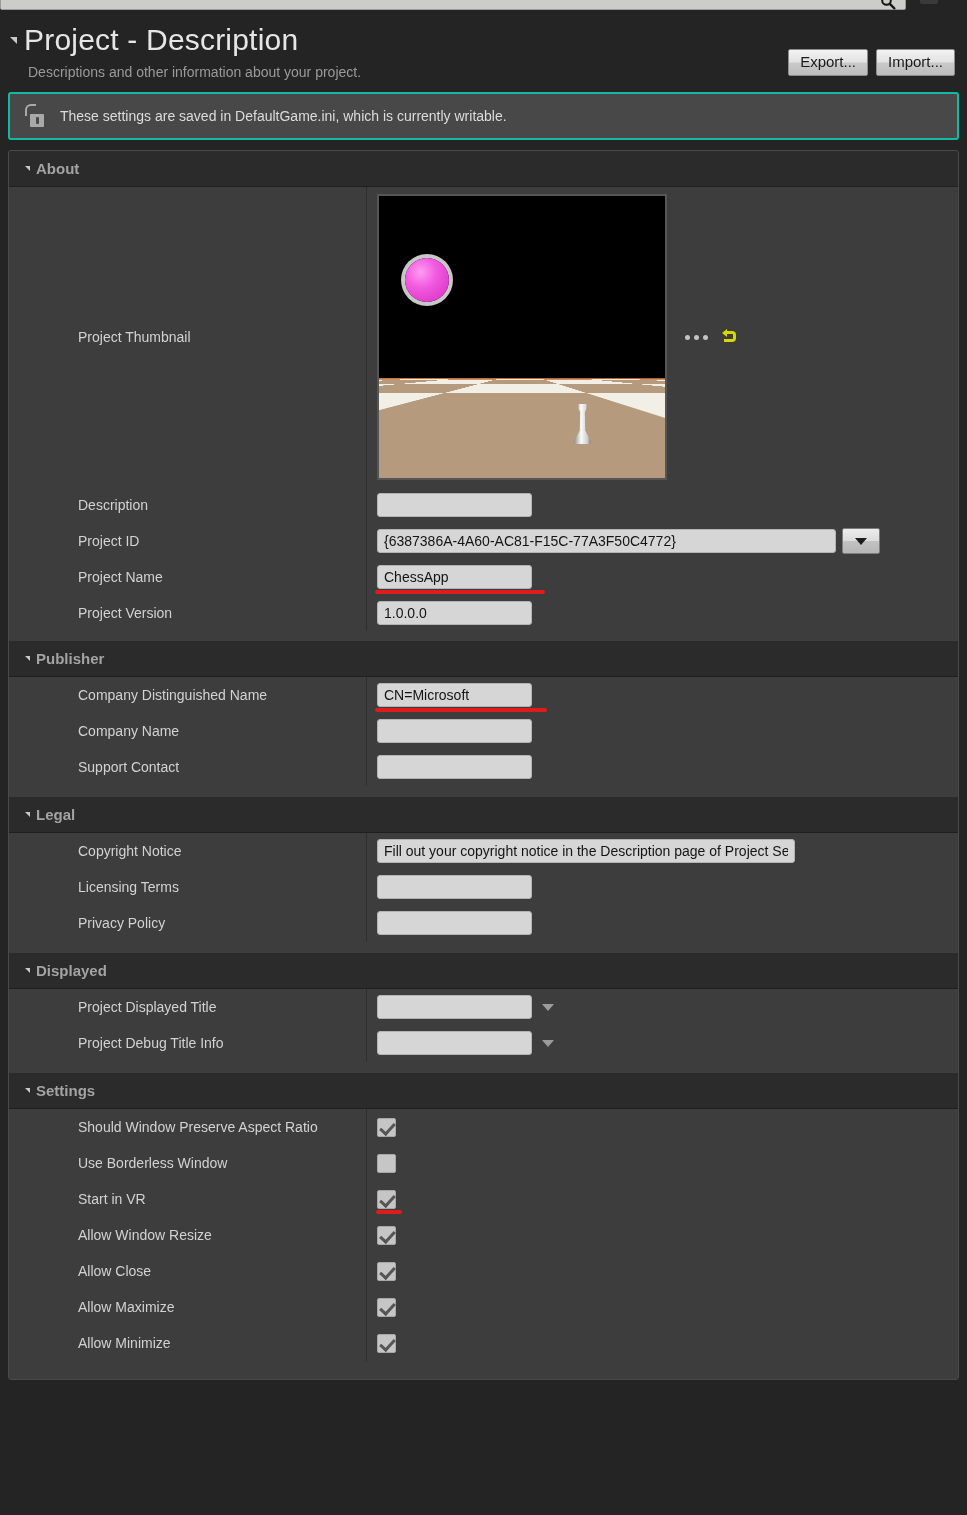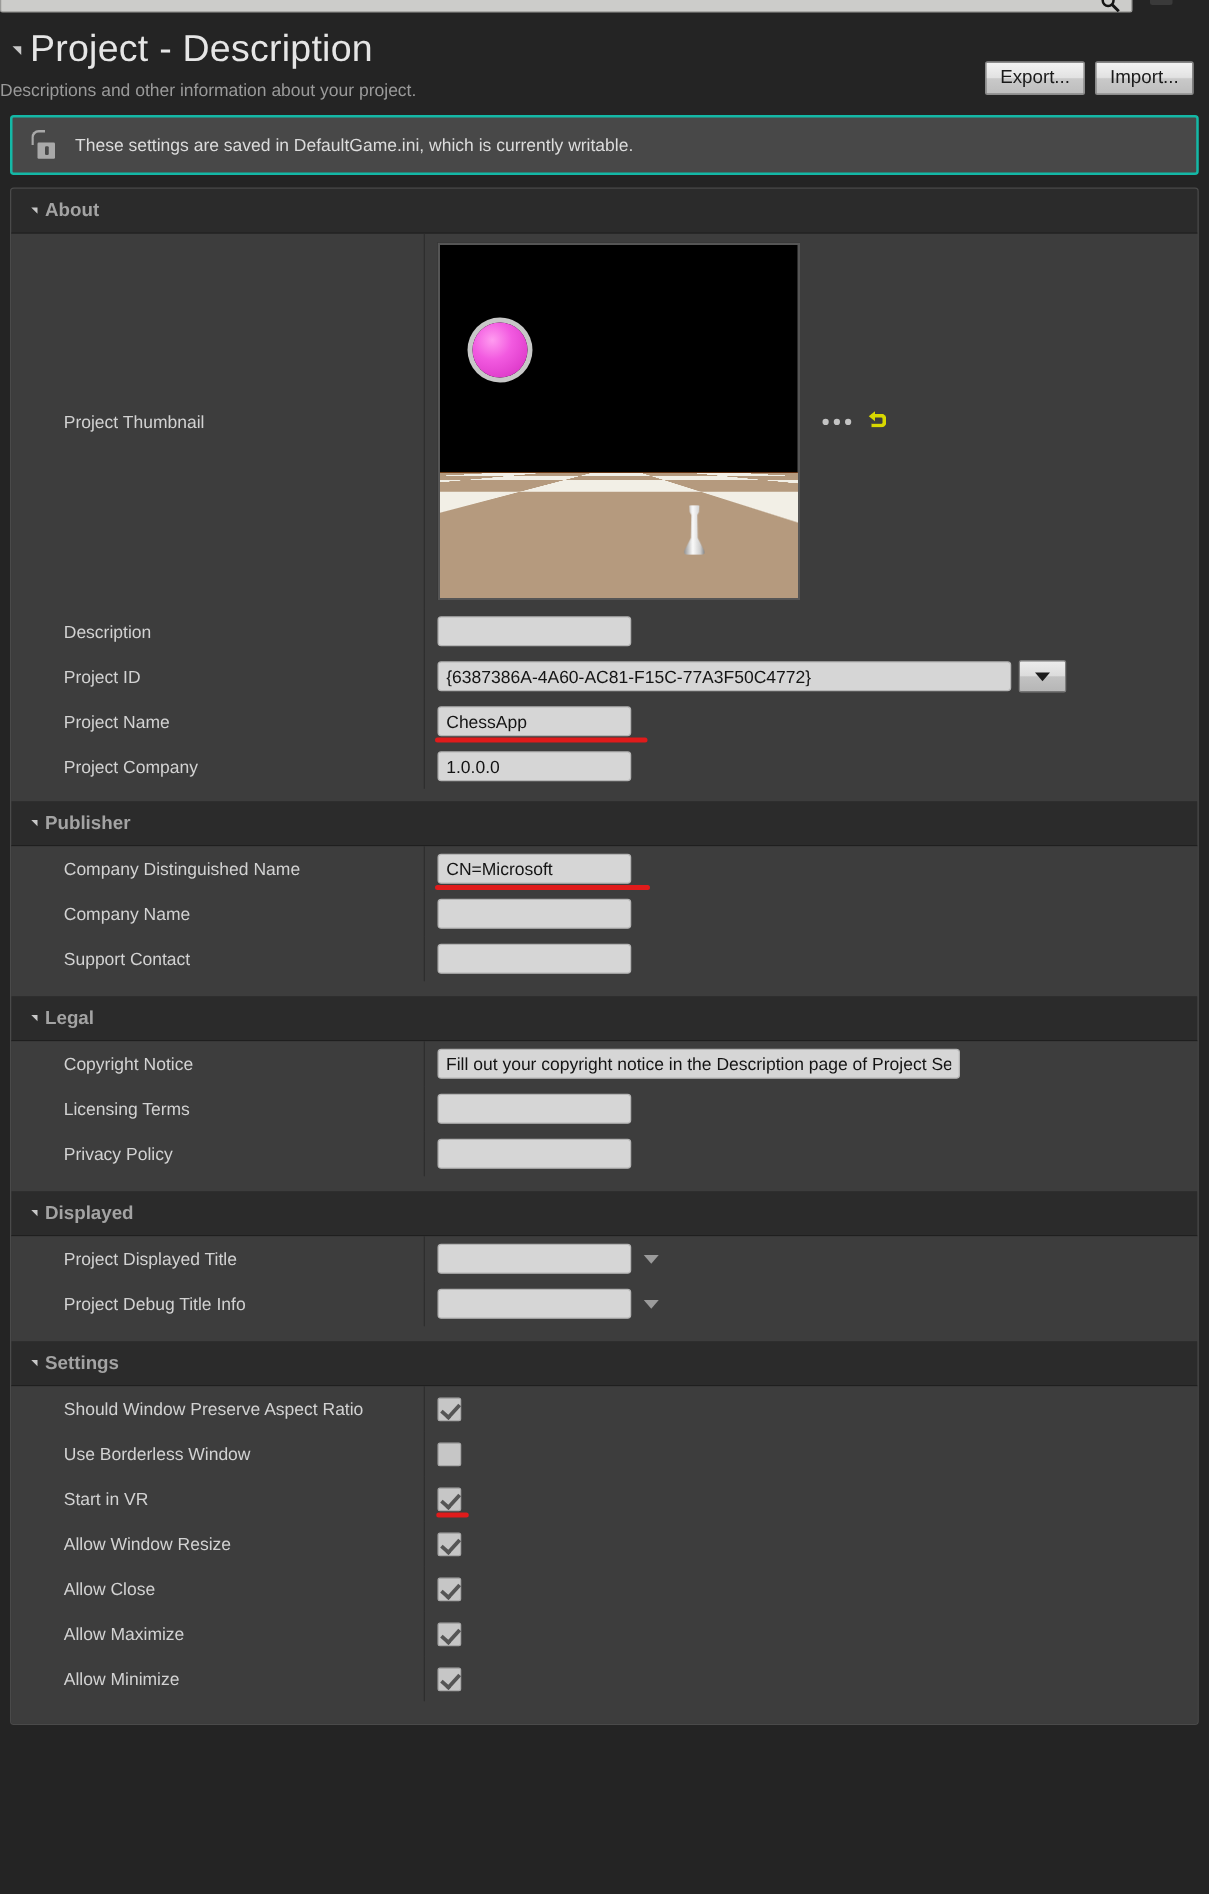--- a/index.html
+++ b/index.html
@@ -63,20 +63,21 @@
   .pagetitle {
     font-size: 30px;
     color: #e6e6e6;
     font-weight: normal;
     letter-spacing: .2px;
     line-height: 36px;
   }
   .pagesub {
     font-size: 14px;
     color: #9a9a9a;
+    padding-left: 28px;
     margin-top: 6px;
   }
   .headbtns {
     position: absolute;
     right: 12px; bottom: 16px;
     display: flex; gap: 8px;
   }
   .btn {
     background: linear-gradient(to bottom, #f3f3f3 0%, #e2e2e2 48%, #c9c9c9 52%, #bdbdbd 100%);
     border: 1px solid #8c8c8c;
@@ -153,21 +154,21 @@
     position: relative;
   }
   .lbl {
     width: 331px;
     flex: none;
     font-size: 14px;
     color: #d2d2d2;
     padding-left: 42px;
     border-right: 1px solid #2e2e2e;
     align-self: stretch;
-    display: flex; align-items: center;
+    display: flex; align-items: center; margin-left: 27px;
   }
   .val {
     flex: 1;
     padding-left: 10px;
     display: flex;
     align-items: center;
     position: relative;
     align-self: stretch;
   }
 
@@ -391,21 +392,21 @@
 
       <div class="row">
         <div class="lbl">Project Name</div>
         <div class="val">
           <input class="inp" value="ChessApp" style="">
           <div class="underline" style="left:8px; bottom:1px; width:170px;"></div>
         </div>
       </div>
 
       <div class="row">
-        <div class="lbl">Project Company</div>
+        <div class="lbl">Project Version</div>
         <div class="val">
           <input class="inp" value="1.0.0.0" style="">
         </div>
       </div>
       <div style="height:10px"></div>
     </div>
   </div>
 
   <div class="section">
     <div class="sec-head">

